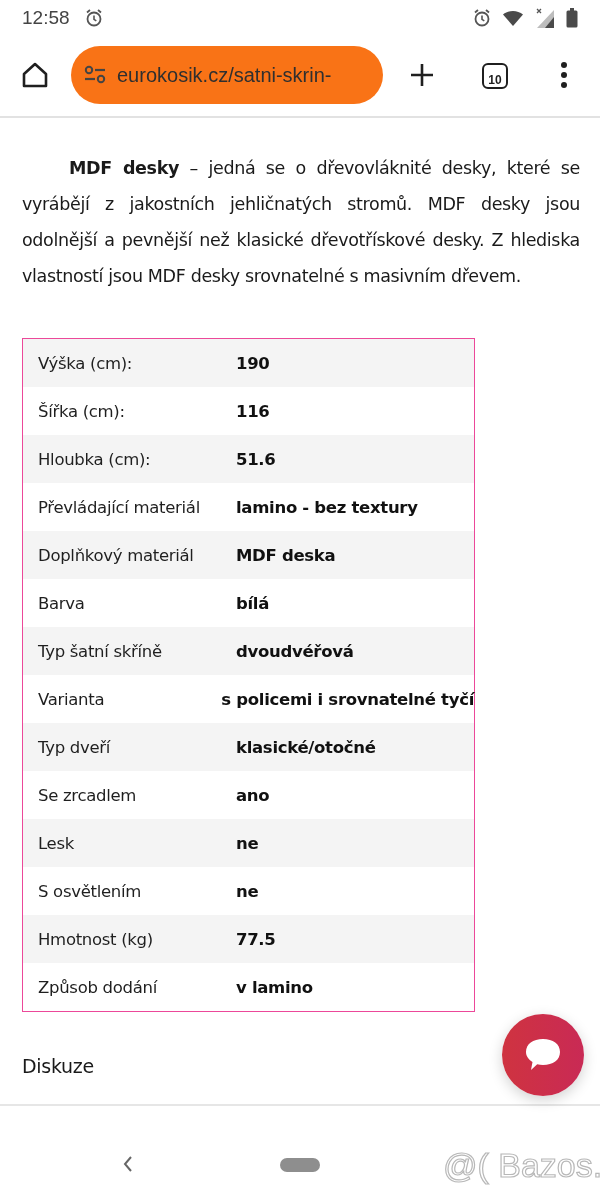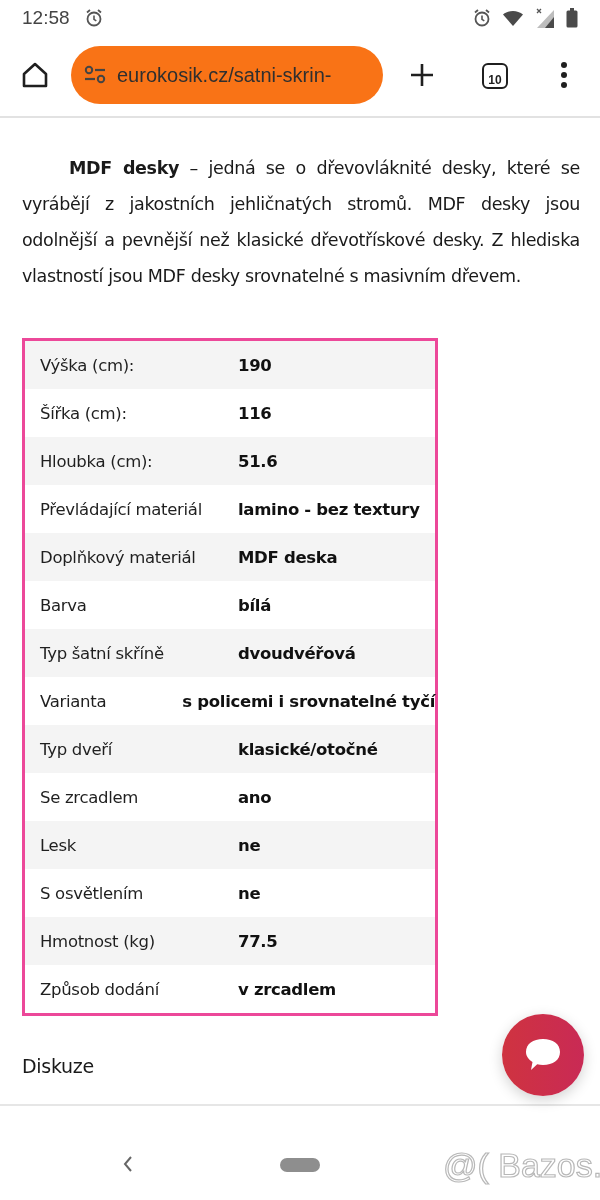--- a/index.html
+++ b/index.html
@@ -17,21 +17,21 @@
   .url-bar { position: absolute; left: 71px; top: 10px; width: 312px; height: 58px; background: #f97316; border-radius: 29px; display: flex; align-items: center; padding-left: 12px; }
   .url-text { font-family: "Liberation Sans", sans-serif; font-size: 20px; color: #2f2f2f; margin-left: 10px; white-space: nowrap; overflow: hidden; }
   .plus-btn { position: absolute; left: 405px; top: 22px; width: 34px; height: 34px; }
   .tabs-btn { position: absolute; left: 482px; top: 27px; width: 26px; height: 26px; border: 2.5px solid #1f1f1f; border-radius: 6px; display: flex; align-items: flex-end; justify-content: center; font-family: "Liberation Sans", sans-serif; font-size: 12px; font-weight: bold; color: #1f1f1f; }
   .menu-btn { position: absolute; left: 554px; top: 22px; width: 20px; height: 34px; }
   .toolbar-divider { position: absolute; top: 116px; left: 0; width: 600px; height: 2px; background: #e2e2e2; }
 
   .intro { position: absolute; top: 150px; left: 22px; width: 558px; font-family: "DejaVu Sans", sans-serif; font-size: 17.5px; line-height: 36px; color: #1a1a1a; text-align: justify; letter-spacing: -0.35px; }
   .intro b { font-weight: bold; margin-left: 47px; }
 
-  .spec-table { position: absolute; top: 338px; left: 22px; width: 416px; border: 3px solid #ec4899; border-collapse: collapse; }
+  .spec-table { position: absolute; top: 338px; left: 22px; width: 453px; border: 1px solid #ec4899; border-collapse: collapse; }
   .spec-row { display: flex; height: 48px; align-items: center; }
   .spec-row:nth-child(odd) { background: #f4f4f4; }
   .spec-row:nth-child(even) { background: #ffffff; }
   .spec-label { width: 200px; padding-left: 15px; font-size: 16.5px; color: #1f1f1f; letter-spacing: -0.3px; white-space: nowrap; }
   .spec-value { padding-left: 13px; font-size: 16.5px; font-weight: bold; color: #111; letter-spacing: -0.3px; white-space: nowrap; }
 
   .discussion { position: absolute; top: 1055px; left: 22px; font-size: 19px; color: #1a1a1a; letter-spacing: -0.3px; }
   .bottom-divider { position: absolute; top: 1104px; left: 0; width: 600px; height: 2px; background: #e6e6e6; }
 
   .chat-fab { position: absolute; left: 502px; top: 1014px; width: 82px; height: 82px; border-radius: 50%; background: linear-gradient(90deg, #cf3340, #c92a55); box-shadow: 0 4px 14px rgba(0,0,0,0.18); display: flex; align-items: center; justify-content: center; }
@@ -169,21 +169,21 @@
   <div class="spec-row">
       <span class="spec-label">S osvětlením</span>
       <span class="spec-value">ne</span>
     </div>
   <div class="spec-row">
       <span class="spec-label">Hmotnost (kg)</span>
       <span class="spec-value">77.5</span>
     </div>
   <div class="spec-row">
       <span class="spec-label">Způsob dodání</span>
-      <span class="spec-value">v zrcadlem</span>
+      <span class="spec-value">v lamino</span>
     </div>
 </div>
 
 <div class="discussion">Diskuze</div>
 <div class="bottom-divider"></div>
 
 <div class="chat-fab">
   <svg width="40" height="38" viewBox="0 0 40 38">
       <path d="M20 3C30 3 37 8 37 16s-7 13-17 13c-2 0-4-.3-5.8-.8L8 34l1.5-8C5.5 23.5 3 20 3 16 3 8 10 3 20 3z" fill="#ffffff"></path>
     </svg>

